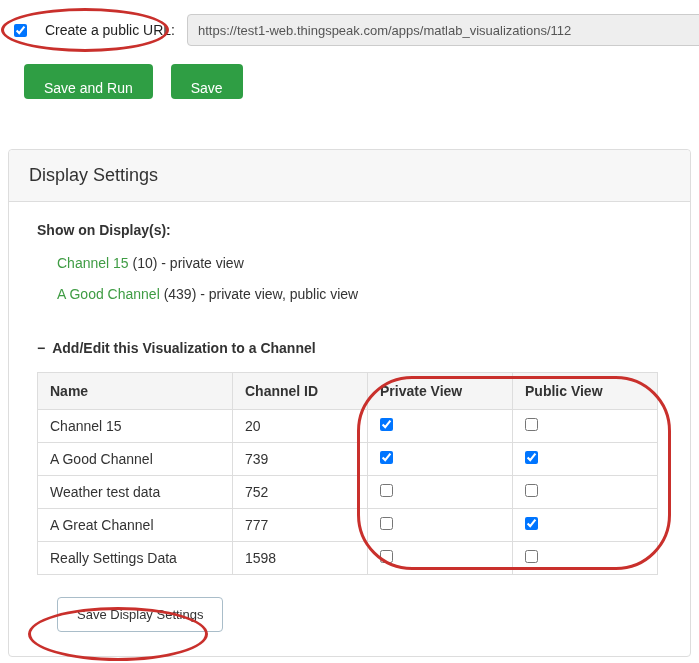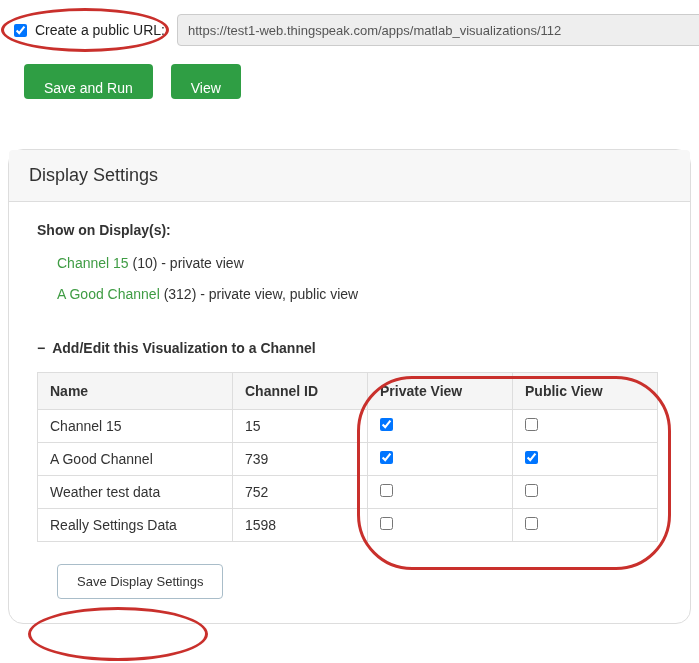--- a/index.html
+++ b/index.html
@@ -5,38 +5,38 @@
   * { box-sizing: border-box; }
   html,body { margin:0; padding:0; }
   body { font-family: "Liberation Sans", sans-serif; background:#fff; }
 
   .screen { position:relative; width:699px; height:663px; background:#fff;
             overflow:hidden; color:#333; font-size:14px; }
 
   
   .top { padding:14px 10px 0 14px; }
   .row1 { display:flex; align-items:center; }
-  .pub-label { display:flex; align-items:center; gap:8px; font-size:14px; color:#222; white-space:nowrap; }
+  .pub-label { display:flex; align-items:center; gap:18px; font-size:14px; color:#222; white-space:nowrap; }
   .pub-label input { width:13px; height:13px; margin:0; }
   .url-group { display:flex; align-items:center; margin-left:12px; gap:6px; }
   .url-input { width:540px; height:32px; background:#eee; border:1px solid #ccc;
                border-radius:4px; padding:0 10px; font-size:13px; color:#555;
                font-family:Liberation Sans, sans-serif; }
   .copy-btn { width:28px; height:32px; border:1px solid #ccc; border-radius:3px;
               background:#fff; display:flex; align-items:center; justify-content:center;
               cursor:pointer; padding:0; }
 
   
   .btn-row { margin:18px 0 0 10px; display:flex; gap:18px; }
   .btn-green { background:var(--green-button,#2f9e44); color:#fff; border:none;
                border-radius:4px; height:35px; padding:16px 20px; font-size:14px;
                font-family:"Liberation Sans", sans-serif; cursor:pointer; }
 
   
-  .panel { margin:50px 8px 0 8px; border:1px solid #ddd; border-radius:15px; background:#fff; }
+  .panel { margin:50px 8px 0 8px; border:1px solid #ddd; border-radius:4px; background:#fff; }
   .panel-header { background:#f7f7f7; border-bottom:1px solid #ddd; padding:15px 20px;
                   border-radius:4px 4px 0 0; }
   .panel-title { font-size:18px; color:#333; }
   .panel-body { padding:20px 28px 24px 28px; }
 
   .show-label { font-weight:bold; margin-bottom:10px; }
   .channel-line { margin-left:20px; line-height:31px; font-size:14px; }
   .channel-link { color:var(--channel-link,#3f9c44); cursor:pointer; }
 
   .add-edit { margin-top:30px; font-weight:bold; font-size:14px; }
@@ -79,37 +79,37 @@
               <rect x="4.5" y="1" width="9" height="11" rx="1" fill="none" stroke="#333" stroke-width="1.4"></rect>
               <rect x="1.5" y="4" width="9" height="11" rx="1" fill="#fff" stroke="#333" stroke-width="1.4"></rect>
             </svg>
           </span>
         </button>
       </div>
     </div>
 
     <div class="btn-row">
       <button class="btn-green">Save and Run</button>
-      <button class="btn-green">View</button>
+      <button class="btn-green">Save</button>
     </div>
   </div>
 
   <div class="panel">
     <div class="panel-header">
       <span class="panel-title">Display Settings</span>
     </div>
     <div class="panel-body">
 
       <div class="show-label">Show on Display(s):</div>
 
       <div class="channel-line">
         <span class="channel-link">Channel 15</span><span> (10) - private view</span>
       </div>
       <div class="channel-line">
-        <span class="channel-link">A Good Channel</span><span> (312) - private view, public view</span>
+        <span class="channel-link">A Good Channel</span><span> (439) - private view, public view</span>
       </div>
 
       <div class="add-edit">
         <span class="minus">−</span><span>Add/Edit this Visualization to a Channel</span>
       </div>
 
       <table class="grid">
         <colgroup>
             <col style="width:195px">
             <col style="width:135px">
@@ -120,35 +120,41 @@
           <tr>
             <th>Name</th>
             <th>Channel ID</th>
             <th>Private View</th>
             <th>Public View</th>
           </tr>
         </thead>
         <tbody>
           <tr>
             <td>Channel 15</td>
-            <td>15</td>
+            <td>20</td>
             <td><input type="checkbox" checked="" style=""></td>
             <td><input type="checkbox" style=""></td>
           </tr>
           <tr>
             <td>A Good Channel</td>
             <td>739</td>
             <td><input type="checkbox" checked="" style=""></td>
             <td><input type="checkbox" checked="" style=""></td>
           </tr>
           <tr>
             <td>Weather test data</td>
             <td>752</td>
             <td><input type="checkbox" style=""></td>
             <td><input type="checkbox" style=""></td>
+          </tr>
+          <tr>
+            <td>A Great Channel</td>
+            <td>777</td>
+            <td><input type="checkbox" style=""></td>
+            <td><input type="checkbox" checked="" style=""></td>
           </tr>
           <tr>
             <td>Really Settings Data</td>
             <td>1598</td>
             <td><input type="checkbox" style=""></td>
             <td><input type="checkbox" style=""></td>
           </tr>
         </tbody>
       </table>
 

